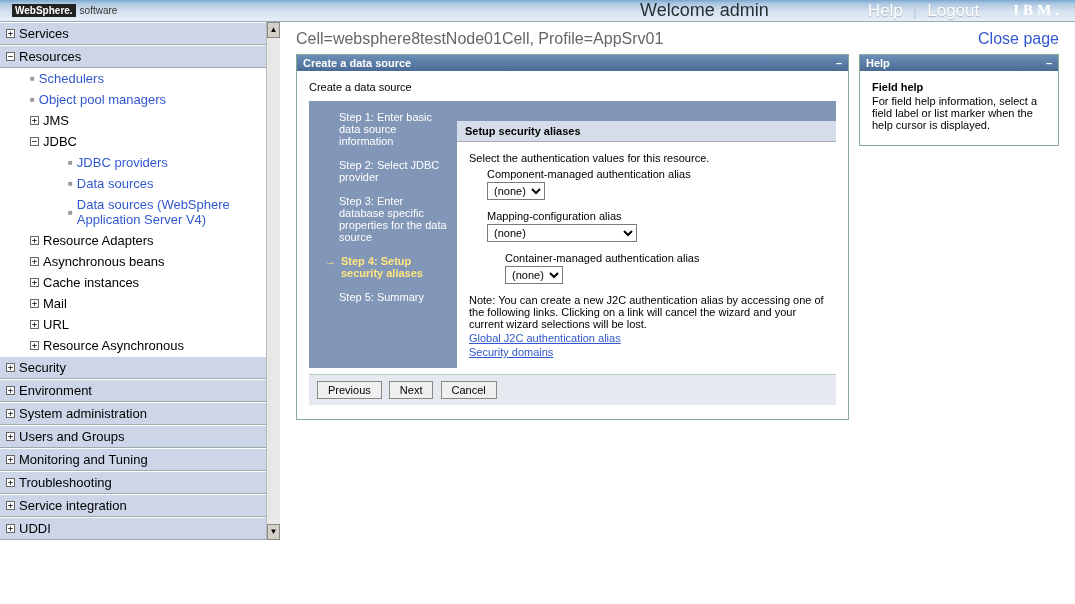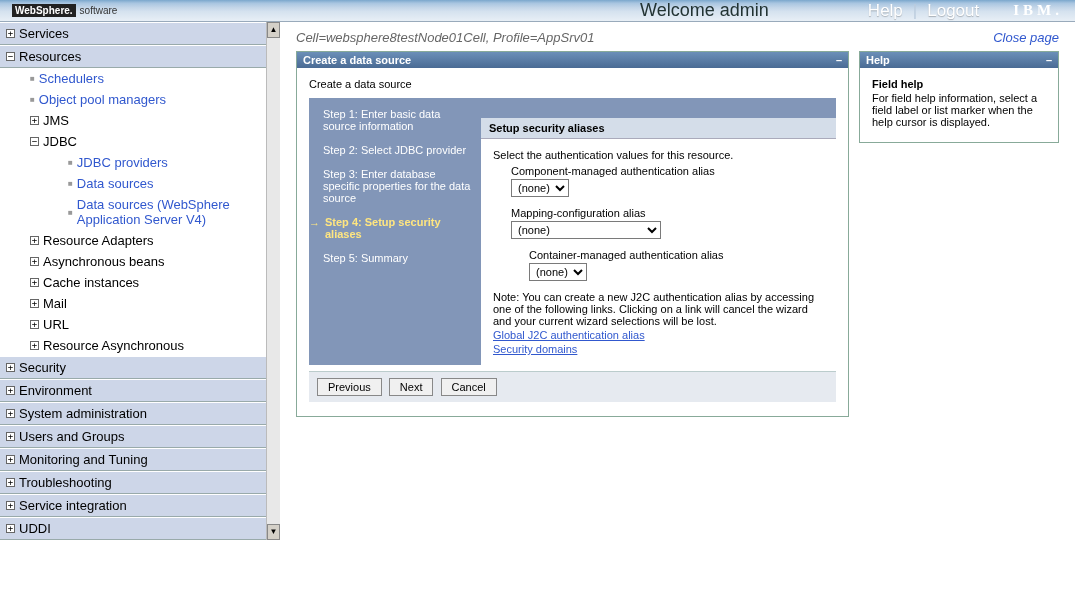--- a/index.html
+++ b/index.html
@@ -28,34 +28,34 @@
 .nav-section.open { background: #cdd6e8; }
 .sqbox { font-size: 9px; font-family: monospace; border: 1px solid #666; width: 9px; height: 9px; display: inline-flex; align-items: center; justify-content: center; line-height: 7px; background: #fff; }
 .nav-sub { background: #fff; padding-left: 24px; }
 .nav-item { padding: 3px 6px; display: flex; align-items: center; gap: 4px; font-size: 13px; }
 .nav-link { color: #3158ce; text-decoration: none; }
 .bullet { color: #999; font-size: 8px; }
 .nav-item.plain { color: #000; }
 .nav-sub2 { padding-left: 38px; }
 
 
-.crumb { color: #666; font-size: 13px; padding: 2px 0 6px 0; display: flex; justify-content: space-between; font-style: italic; }
+.crumb { color: #666; font-size: 16px; padding: 2px 0 6px 0; display: flex; justify-content: space-between; }
 .close-page { color: #3158ce; text-decoration: none; }
 .panels { display: flex; gap: 10px; align-items: flex-start; }
 .panel-main { flex: 1; border: 1px solid #8a9; }
 .panel-help { width: 200px; border: 1px solid #8a9; }
 .panel-title { background: #5e7fa8; background: linear-gradient(to bottom, #6b8fb8, #4a6b94); color: #fff; font-weight: bold; font-size: 11px; padding: 2px 6px; display: flex; justify-content: space-between; align-items: center; }
 .panel-title .min { font-size: 11px; cursor: pointer; }
 .panel-body { padding: 10px 12px 14px 12px; background: #fff; }
 .panel-help .panel-body { font-size: 11px; }
 
 
 .wiz-heading { font-size: 11px; margin-bottom: 8px; }
 .wiz-wrap { background: #8296b8; display: flex; }
-.wiz-steps { width: 172px; padding: 10px 10px 20px 14px; color: #fff; font-size: 11px; }
+.wiz-steps { width: 148px; padding: 10px 10px 20px 30px; color: #fff; font-size: 11px; }
 .wiz-step { margin-bottom: 12px; display: flex; gap: 6px; }
 .wiz-step.current { color: #ffe680; font-weight: bold; }
 .wiz-arrow { color: #ffe680; font-size: 11px; width: 10px; margin-left: -14px; }
 .wiz-content { flex: 1; background: #fff; padding: 0; margin-top: 20px; }
 .wiz-chead { background: #d4dde9; font-weight: bold; padding: 4px 8px; font-size: 11px; border-bottom: 1px solid #aab; }
 .wiz-cbody { padding: 10px 12px; font-size: 11px; }
 .field { margin: 4px 0 10px 18px; }
 .field-label { display: block; margin-bottom: 2px; }
 .field.indent2 { margin-left: 36px; }
 select { font-size: 11px; background: #fff; border: 1px solid #7a7a7a; padding: 1px 2px; }

